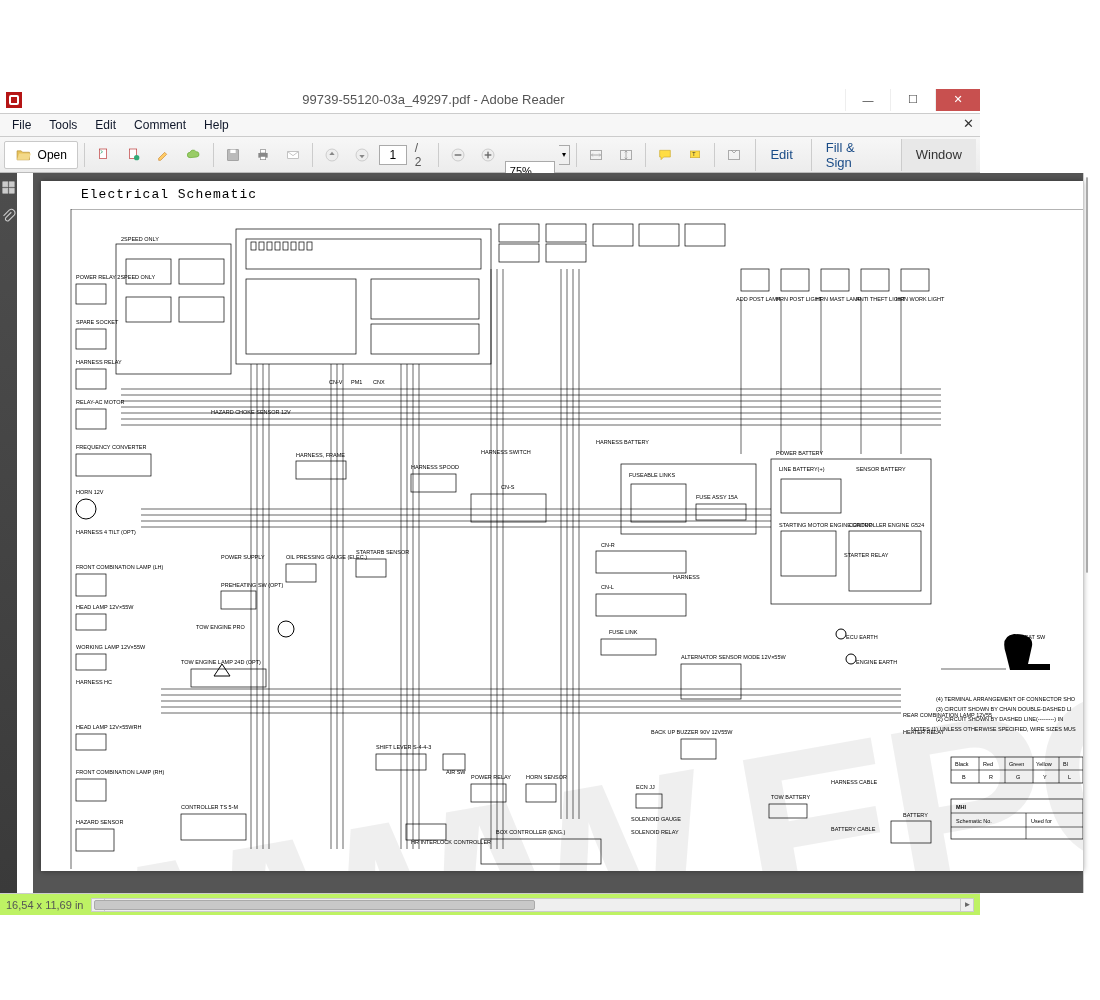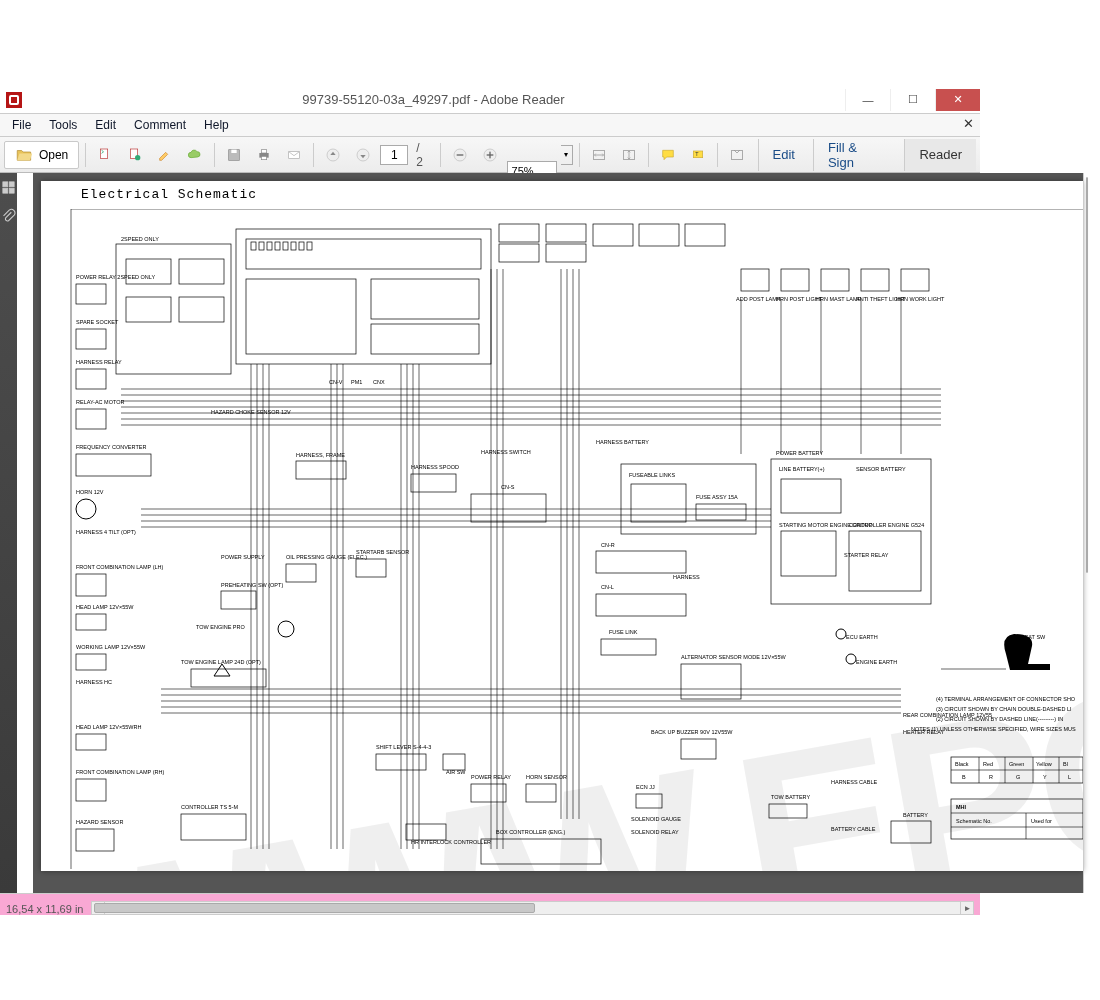--- a/index.html
+++ b/index.html
@@ -131,22 +131,22 @@
   .rscroll {
     width:14px; background:#efefef;
     border-left:1px solid #ccc;
     position:relative;
   }
   .rscroll .thumb {
     position:absolute; left:2px; top:4px; right:2px; height:55%;
     background:#c8c8c8; border:1px solid #aaa; border-radius:2px;
   }
   .statusbar {
-    display:flex; align-items:flex-end;
-    height:22px; background:#f9a8d4;
+    display:flex; align-items:center;
+    height:22px; background:#bef264;
     border-top:1px solid #ccc;
     font-size:11px; color:#555;
     padding:0 6px;
   }
   .h-scroll {
     flex:1; height:14px; margin-left:8px;
     background:#efefef; border:1px solid #ccc;
     position:relative;
   }
   .h-scroll .thumb {
@@ -316,21 +316,21 @@
     <div class="tb-btn">
       <svg viewBox="0 0 24 24">
           <rect x="4" y="5" width="16" height="14" fill="none" stroke="#888"></rect>
           <path d="M8 5l4 4 4-4" fill="none" stroke="#888"></path>
         </svg>
     </div>
 
     <div class="tb-spacer"></div>
     <div class="pane-btn">Edit</div>
     <div class="pane-btn">Fill &amp; Sign</div>
-    <div class="pane-btn active">Reader</div>
+    <div class="pane-btn active">Window</div>
   </div>
 
   <div class="content-row">
     <div class="leftbar">
       <svg viewBox="0 0 24 24">
           <rect x="4" y="4" width="7" height="7"></rect>
           <rect x="13" y="4" width="7" height="7"></rect>
           <rect x="4" y="13" width="7" height="7"></rect>
           <rect x="13" y="13" width="7" height="7"></rect>
         </svg>

